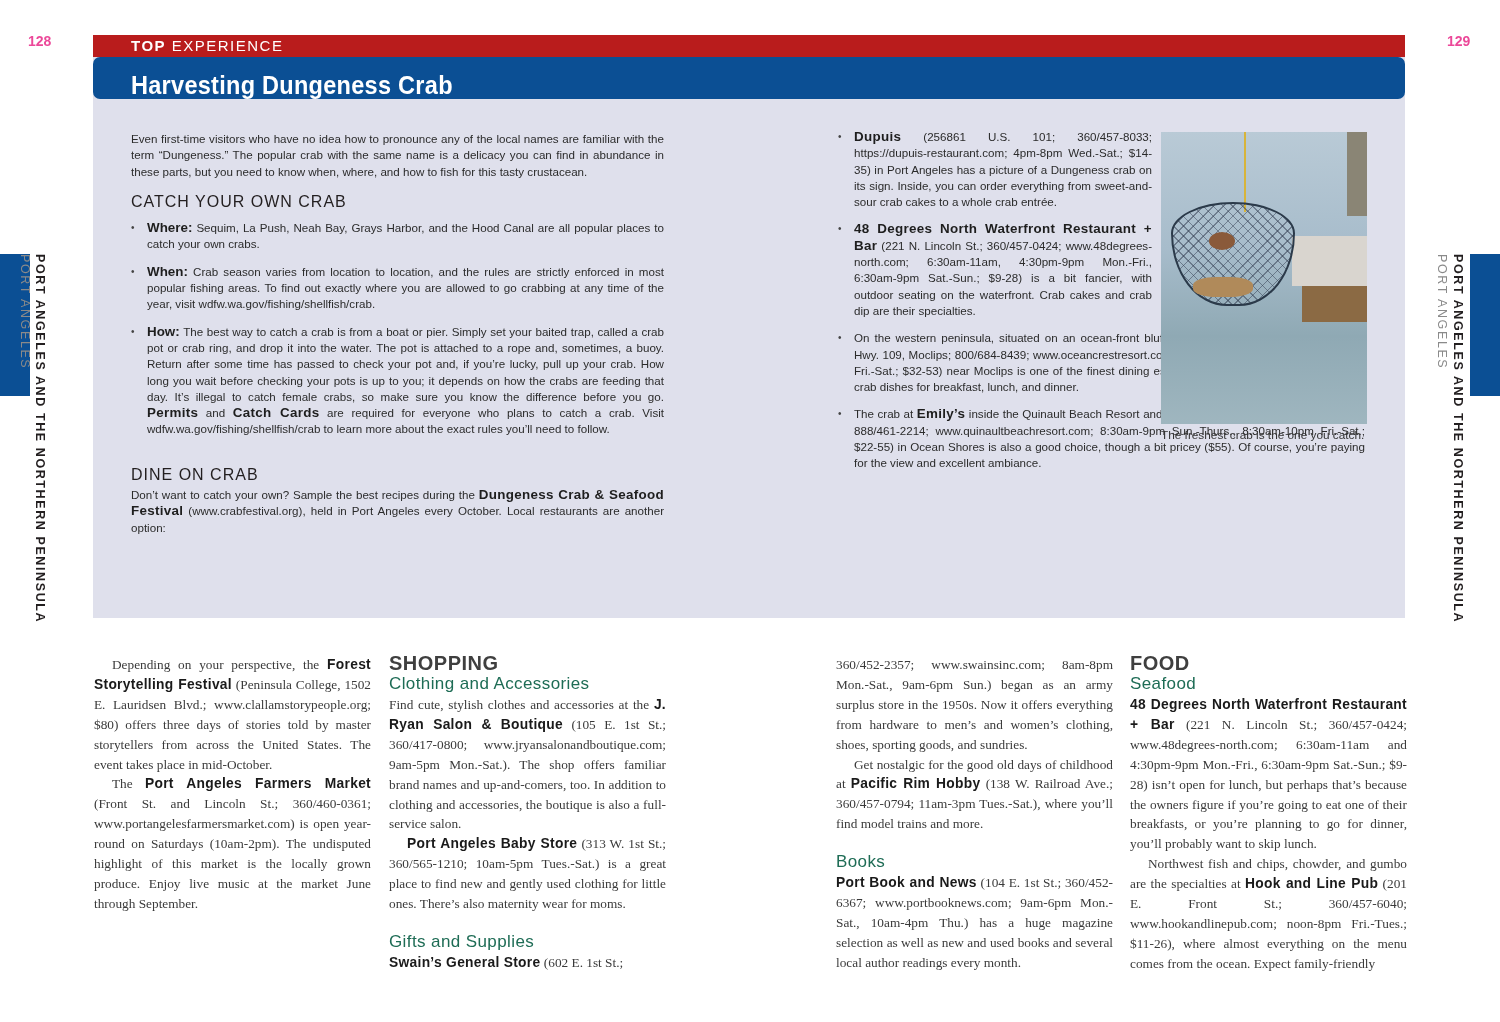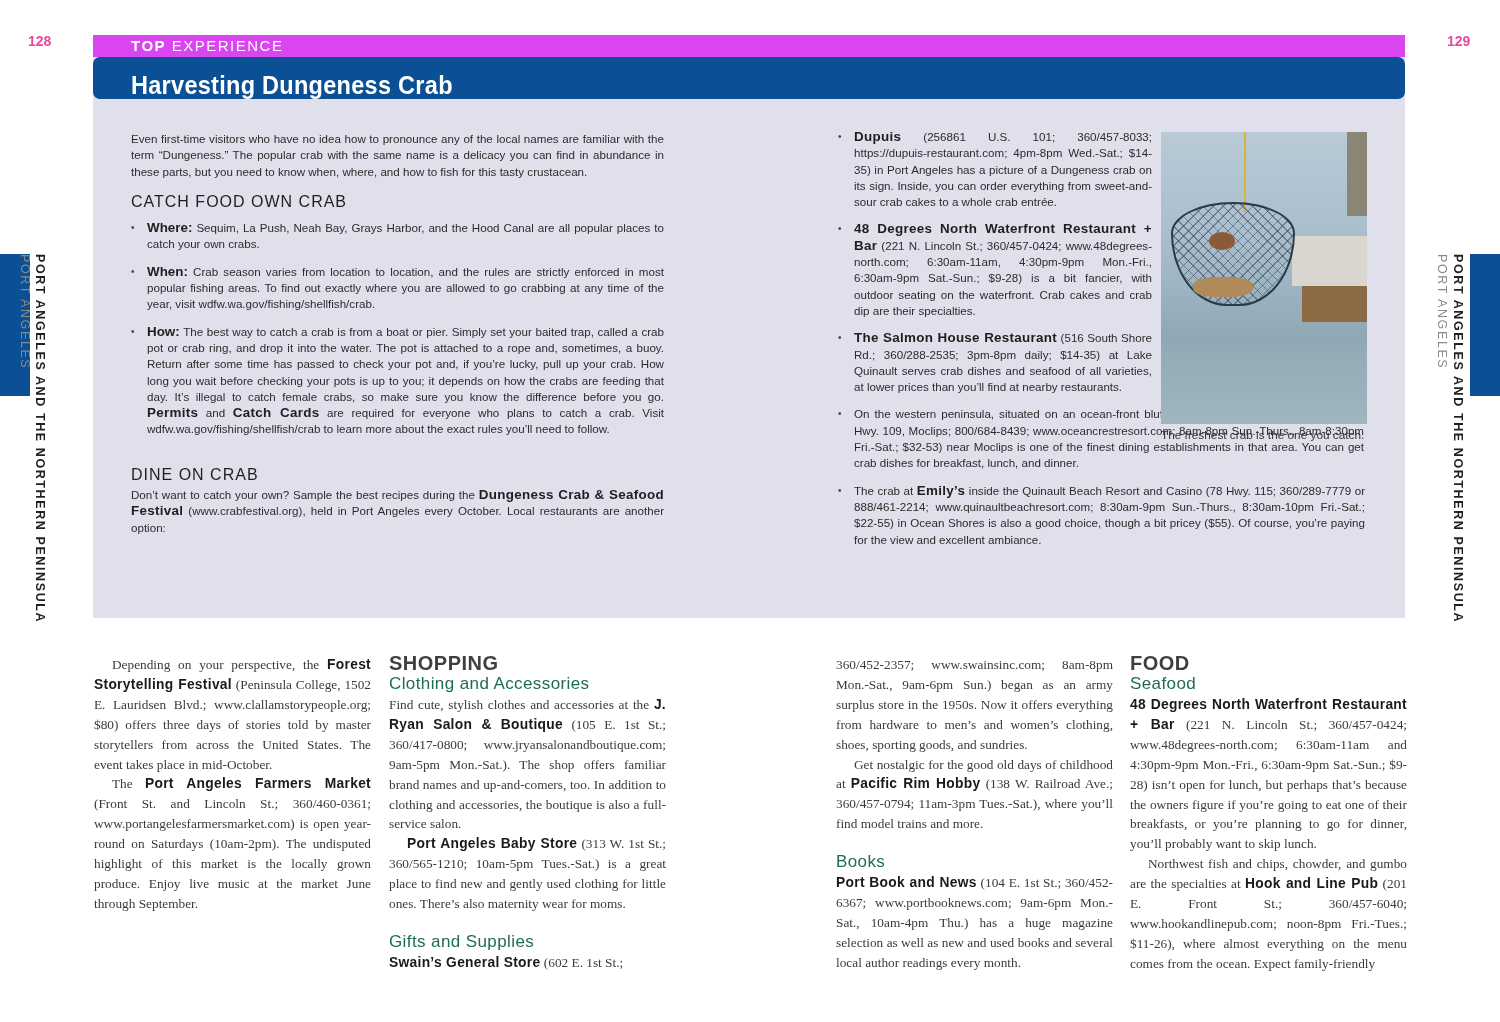--- a/index.html
+++ b/index.html
@@ -19,21 +19,21 @@
   .side-label {
     position: absolute; top: 254px; writing-mode: vertical-rl;
     font-size: 12.5px; letter-spacing: 1.6px; line-height: 15px; white-space: nowrap;
   }
   .side-label .main { font-weight: bold; color: #231f20; }
   .side-label .sub { color: #8a8a8a; font-weight: normal; }
   .side-label.left { left: 32px; }
   .side-label.right { left: 1432px; }
 
   .feature-box { position: absolute; left: 93px; top: 35px; width: 1312px; height: 583px; background: #dfe0ec; }
-  .top-bar { height: 22px; background: #d946ef; color: #fff; font-size: 15px; letter-spacing: 1.5px; padding-left: 38px; line-height: 22px; }
+  .top-bar { height: 22px; background: #b91c1c; color: #fff; font-size: 15px; letter-spacing: 1.5px; padding-left: 38px; line-height: 22px; }
   .top-bar b { font-weight: bold; }
   .title-bar { height: 42px; background: #0b4f94; color: #fff; padding-left: 38px; line-height: 56px; font-size: 25px; font-weight: bold; letter-spacing: 0.3px; border-radius: 7px; }
   .title-bar span { display:inline-block; transform: scaleX(0.94); transform-origin: left; }
 
   .fcol { position: absolute; font-size: 11.6px; line-height: 16.3px; color: #2b2b2b; }
   .fcol.left { left: 38px; top: 96px; width: 533px; }
   .fcol.right { left: 745px; top: 94px; width: 527px; }
   .fcol p { margin: 0; text-align: justify; }
   .fh { font-size: 16px; letter-spacing: 1px; font-weight: normal; color: #231f20; margin: 14px 0 10px; }
   .fh.dine { margin: 29px 0 4px; }
@@ -92,35 +92,34 @@
 <div class="side-label right" style="left:1434px;">
   <span class="sub">PORT ANGELES</span>
 </div>
 
 <div class="feature-box">
   <div class="top-bar"><b>TOP</b><span> EXPERIENCE</span></div>
   <div class="title-bar"><span>Harvesting Dungeness Crab</span></div>
 
   <div class="fcol left">
     <p>Even first-time visitors who have no idea how to pronounce any of the local names are familiar with the term “Dungeness.” The popular crab with the same name is a delicacy you can find in abundance in these parts, but you need to know when, where, and how to fish for this tasty crustacean.</p>
-    <div class="fh">CATCH FOOD OWN CRAB</div>
+    <div class="fh">CATCH YOUR OWN CRAB</div>
     <ul>
       <li><span class="lab">Where:</span> <span>Sequim, La Push, Neah Bay, Grays Harbor, and the Hood Canal are all popular places to catch your own crabs.</span></li>
       <li><span class="lab">When:</span> <span>Crab season varies from location to location, and the rules are strictly enforced in most popular fishing areas. To find out exactly where you are allowed to go crabbing at any time of the year, visit wdfw.wa.gov/fishing/shellfish/crab.</span></li>
       <li><span class="lab">How:</span><span> The best way to catch a crab is from a boat or pier. Simply set your baited trap, called a crab pot or crab ring, and drop it into the water. The pot is attached to a rope and, sometimes, a buoy. Return after some time has passed to check your pot and, if you’re lucky, pull up your crab. How long you wait before checking your pots is up to you; it depends on how the crabs are feeding that day. It’s illegal to catch female crabs, so make sure you know the difference before you go. </span><b>Permits</b><span> and </span><b>Catch Cards</b><span> are required for everyone who plans to catch a crab. Visit wdfw.wa.gov/fishing/shellfish/crab to learn more about the exact rules you’ll need to follow.</span></li>
     </ul>
     <div class="fh dine">DINE ON CRAB</div>
     <p><span>Don’t want to catch your own? Sample the best recipes during the </span><b>Dungeness Crab &amp; Seafood Festival</b><span> (www.crabfestival.org), held in Port Angeles every October. Local restaurants are another option:</span></p>
   </div>
 
   <div class="fcol right">
     <ul>
       <li class="narrow"><b>Dupuis</b><span> (256861 U.S. 101; 360/457-8033; https://dupuis-restaurant.com; 4pm-8pm Wed.-Sat.; $14-35) in Port Angeles has a picture of a Dungeness crab on its sign. Inside, you can order everything from sweet-and-sour crab cakes to a whole crab entrée.</span></li>
       <li class="narrow"><b>48 Degrees North Waterfront Restaurant + Bar</b><span> (221 N. Lincoln St.; 360/457-0424; www.48degrees-north.com; 6:30am-11am, 4:30pm-9pm Mon.-Fri., 6:30am-9pm Sat.-Sun.; $9-28) is a bit fancier, with outdoor seating on the waterfront. Crab cakes and crab dip are their specialties.</span></li>
-      <li class="narrow"><b>The Salmon House Restaurant</b><span> (516 South Shore Rd.; 360/288-2535; 3pm-8pm daily; $14-35) at Lake Quinault serves crab dishes and seafood of all varieties, at lower prices than you’ll find at nearby restaurants.</span></li>
       <li style="width:510px;"><span>On the western peninsula, situated on an ocean-front bluff, the </span><b>Ocean Crest Resort</b><span> (4651 Hwy. 109, Moclips; 800/684-8439; www.oceancrestresort.com; 8am-8pm Sun.-Thurs., 8am-8:30pm Fri.-Sat.; $32-53) near Moclips is one of the finest dining establishments in that area. You can get crab dishes for breakfast, lunch, and dinner.</span></li>
       <li><span>The crab at </span><b>Emily’s</b><span> inside the Quinault Beach Resort and Casino (78 Hwy. 115; 360/289-7779 or 888/461-2214; www.quinaultbeachresort.com; 8:30am-9pm Sun.-Thurs., 8:30am-10pm Fri.-Sat.; $22-55) in Ocean Shores is also a good choice, though a bit pricey ($55). Of course, you’re paying for the view and excellent ambiance.</span></li>
     </ul>
   </div>
 
   <div class="photo">
     <div class="leg"></div>
     <div class="rope"></div>
     <div class="pier"></div>
     <div class="pier2"></div>

